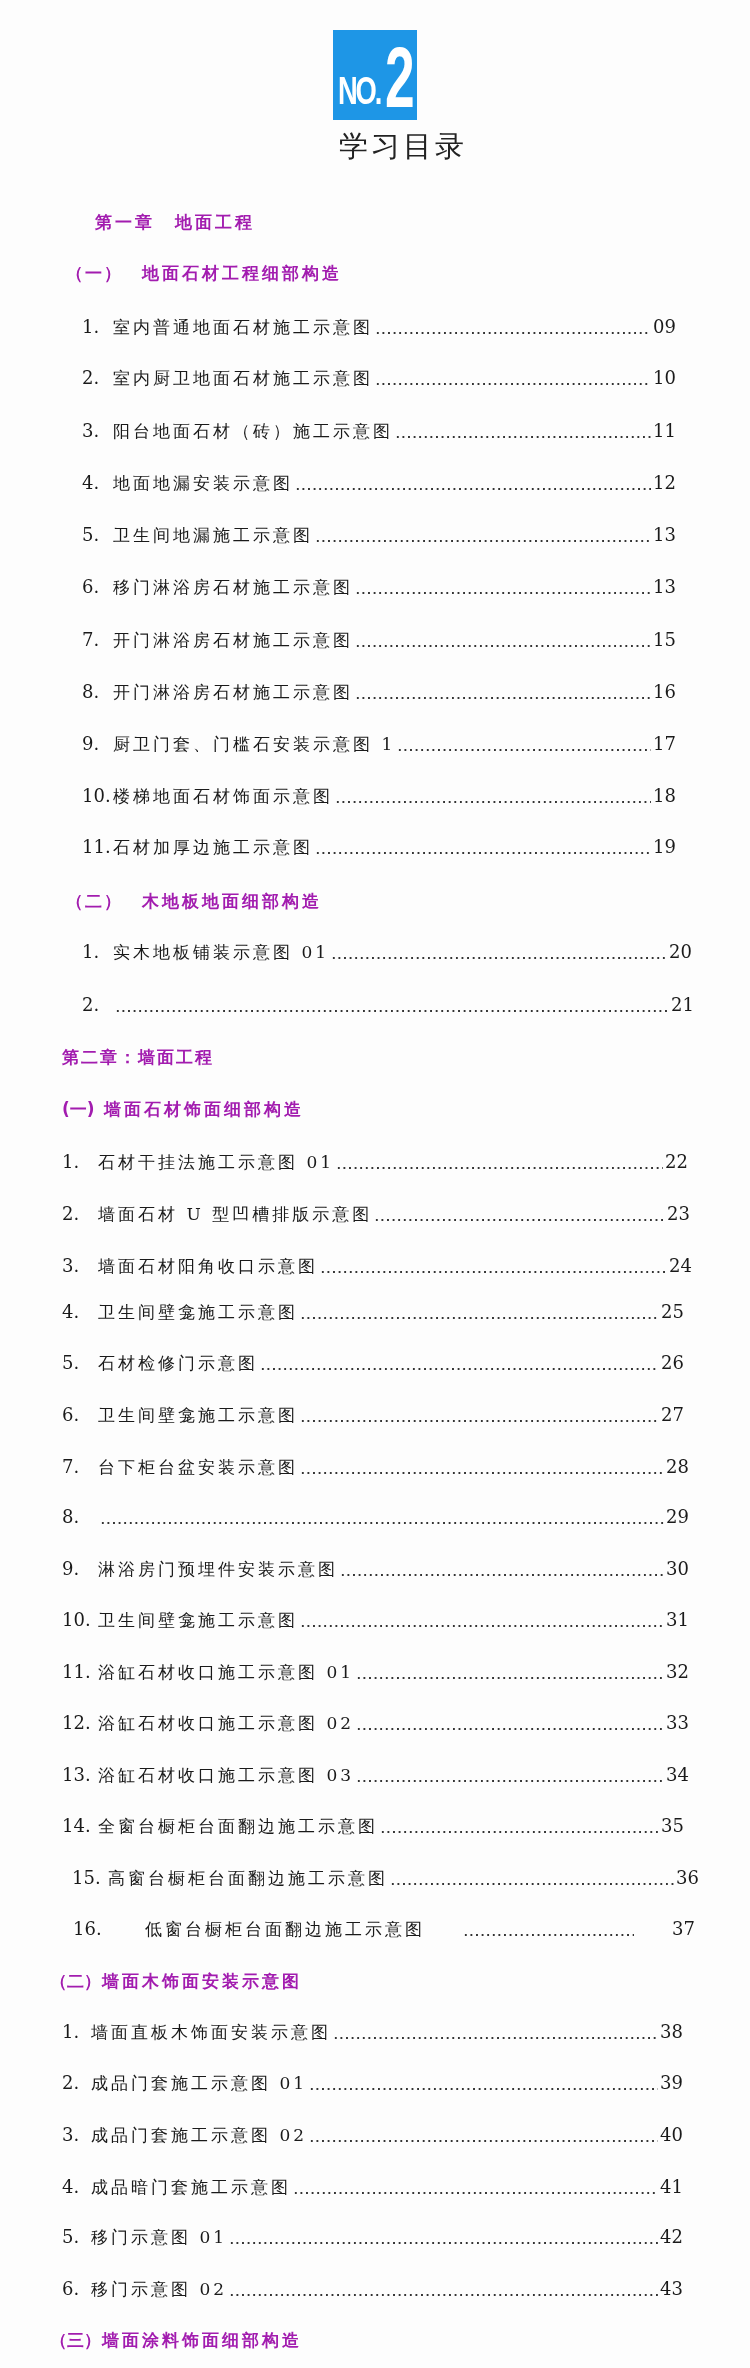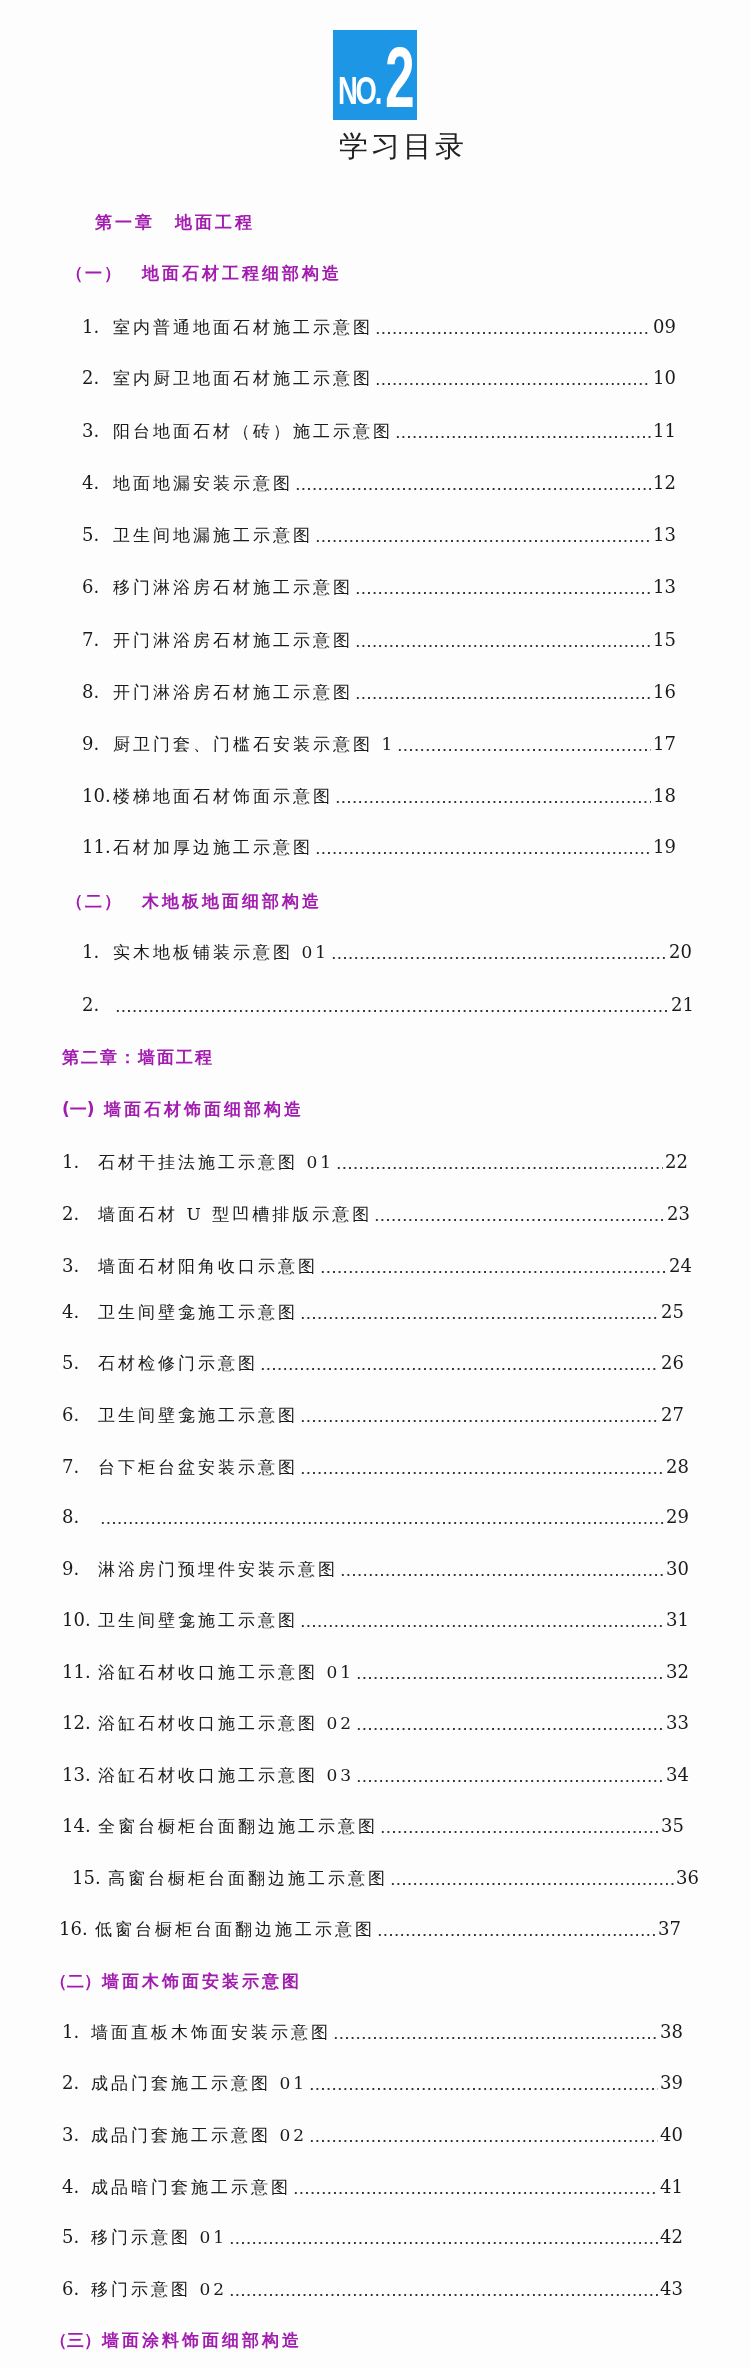--- a/index.html
+++ b/index.html
@@ -241,21 +241,21 @@
   <span class="text">全窗台橱柜台面翻边施工示意图</span>
   <span class="leader"></span>
   <span class="page">35</span>
 </div>
 <div class="row item" style="left:72px; width:627px; top:1866px;">
   <span class="num" style="width:36px">15.</span>
   <span class="text">高窗台橱柜台面翻边施工示意图</span>
   <span class="leader"></span>
   <span class="page">36</span>
 </div>
-<div class="row item" style="left:59px; width:622px; top:1917px;">
+<div class="row item" style="left:73px; width:622px; top:1917px;gap:36px;">
   <span class="num" style="width:36px">16.</span>
   <span class="text">低窗台橱柜台面翻边施工示意图</span>
   <span class="leader"></span>
   <span class="page">37</span>
 </div>
 
 <div class="row heading" style="left:50px; top:1969px;">
   <span class="lead" style="width:52px; letter-spacing:0;">（二）</span>
   <span>墙面木饰面安装示意图</span>
 </div>

